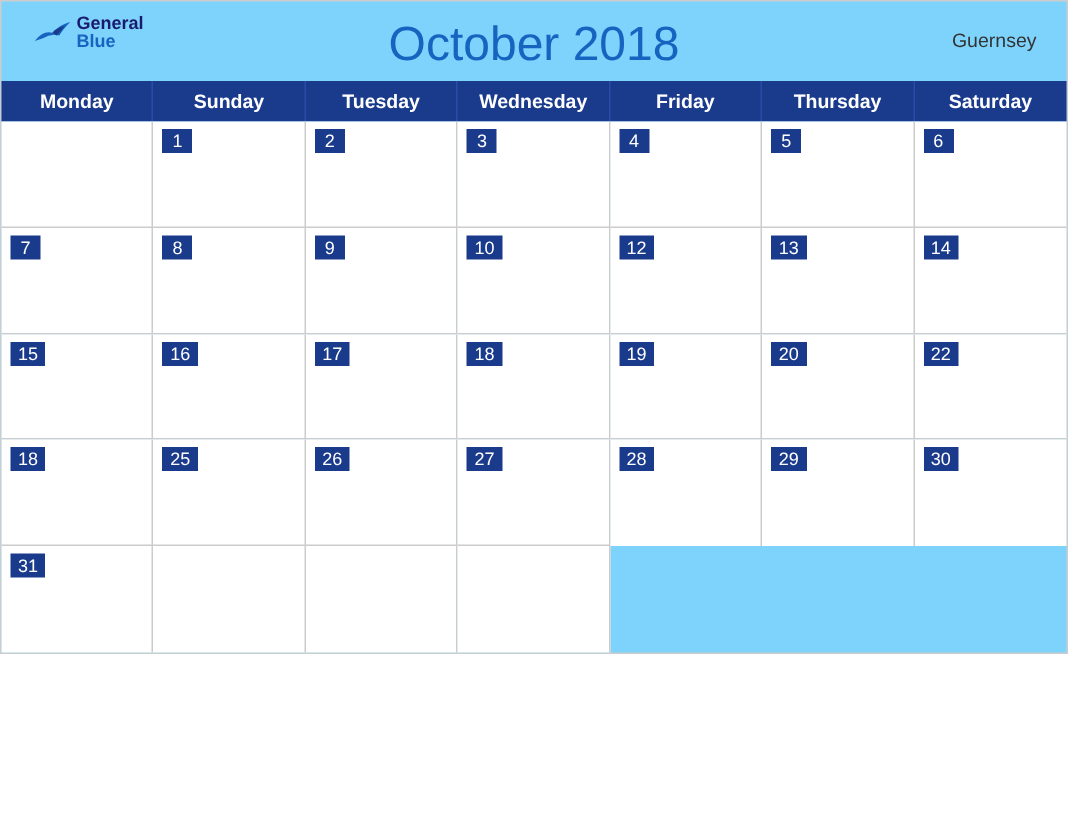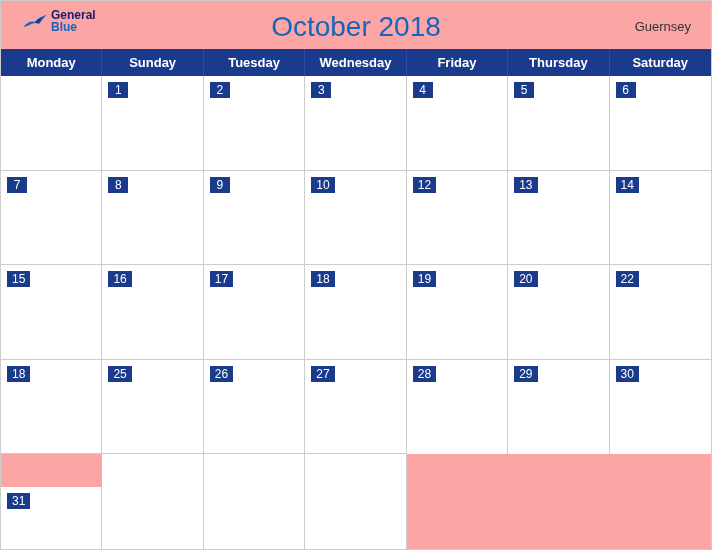--- a/index.html
+++ b/index.html
@@ -5,22 +5,22 @@
     * { box-sizing: border-box; margin: 0; padding: 0; }
     body {
       font-family: Arial, sans-serif;
       background: #fff;
       width: 712px;
       height: 550px;
       overflow: hidden;
     }
     .calendar-container {
       width: 712px;
-      height: 550px;
-      background: #fca5a5;
+      height: 436px;
+      background: #7dd3fc;
       border: 1px solid #ccc;
       display: flex;
       flex-direction: column;
     }
     .header {
       display: flex;
       align-items: center;
       justify-content: center;
       padding: 10px 20px 6px 20px;
       position: relative;
@@ -52,21 +52,21 @@
     .logo-wrapper {
       display: flex;
       align-items: center;
       gap: 2px;
     }
     .logo-text-wrapper {
       display: flex;
       flex-direction: column;
     }
     .month-title {
-      font-size: 28px;
+      font-size: 32px;
       color: #1565c0;
       font-weight: normal;
       text-align: left;
     }
     .country-label {
       position: absolute;
       right: 20px;
       top: 18px;
       font-size: 13px;
       color: #333;
@@ -174,18 +174,18 @@
       <div class="calendar-cell has-date"><span class="date-num">19</span></div>
       <div class="calendar-cell has-date"><span class="date-num">20</span></div>
       <div class="calendar-cell has-date"><span class="date-num">22</span></div>
       <div class="calendar-cell has-date"><span class="date-num">18</span></div>
       <div class="calendar-cell has-date"><span class="date-num">25</span></div>
       <div class="calendar-cell has-date"><span class="date-num">26</span></div>
       <div class="calendar-cell has-date"><span class="date-num">27</span></div>
       <div class="calendar-cell has-date" style="border-bottom: none;"><span class="date-num">28</span></div>
       <div class="calendar-cell has-date" style="border-bottom: none;"><span class="date-num">29</span></div>
       <div class="calendar-cell has-date" style="border-bottom: none;"><span class="date-num">30</span></div>
-      <div class="calendar-cell has-date" style="border-bottom: none; margin-top: 33px;"><span class="date-num">31</span></div>
+      <div class="calendar-cell has-date" style="border-bottom: none;"><span class="date-num">31</span></div>
       <div class="calendar-cell empty" style="border-bottom: none;"></div>
       <div class="calendar-cell empty" style="border-bottom: none;"></div>
       <div class="calendar-cell empty" style="border-bottom: none;"></div>
     </div>
 </div>
 
 </body></html>

